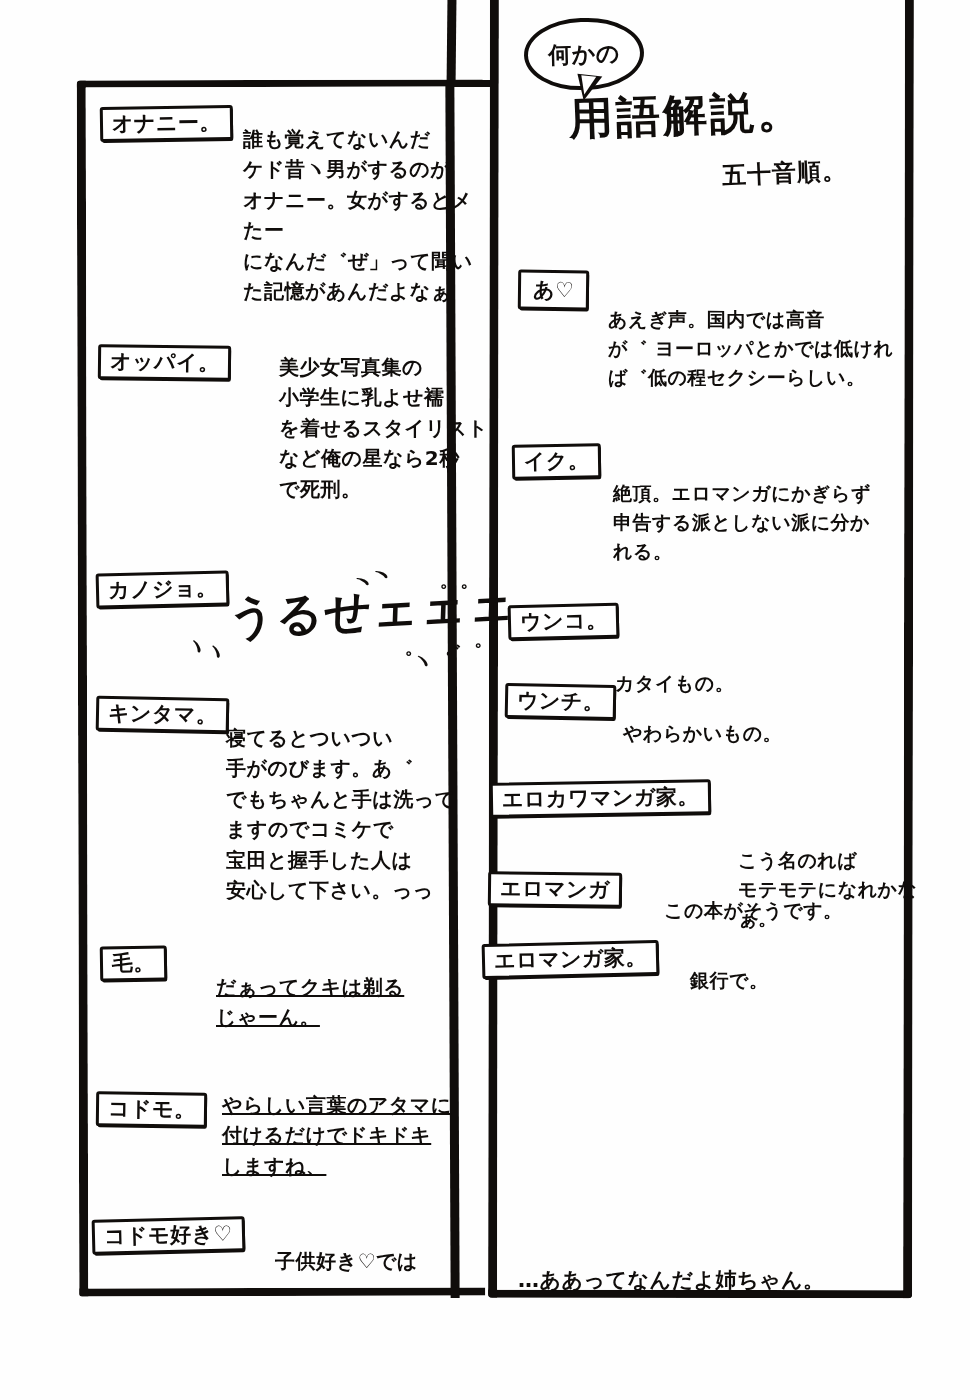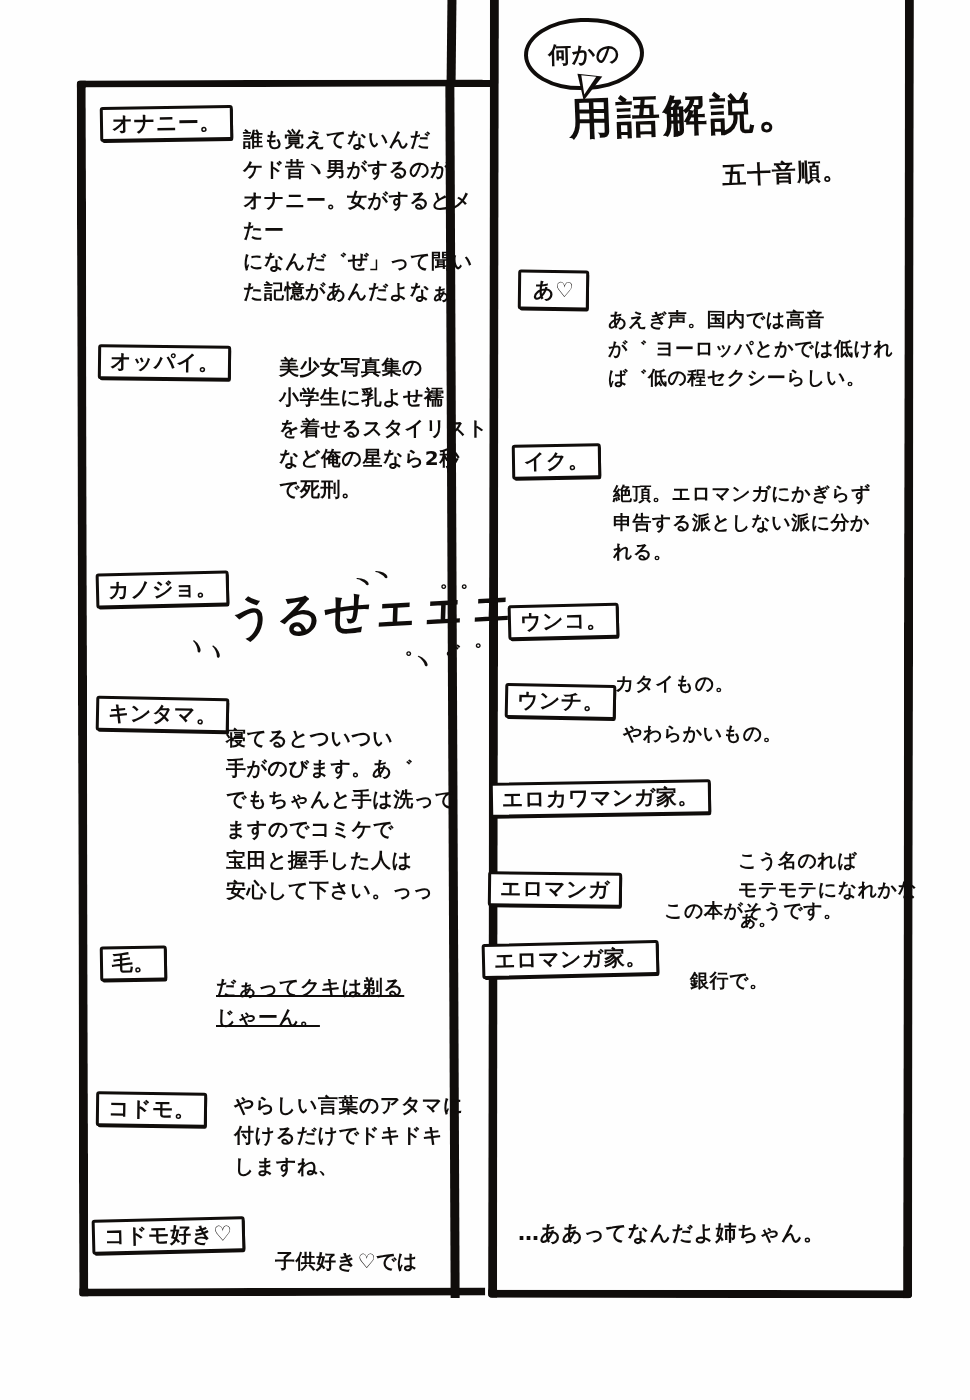--- a/index.html
+++ b/index.html
@@ -202,21 +202,21 @@
     left: 508px;
     top: 1000px;
     font-size: 20px;
     font-weight: 600;
     line-height: 1.95;
     white-space: pre-line;
   }
   .dialogue-last {
     position: absolute;
     left: 518px;
-    top: 1219px;
+    top: 1266px;
     font-size: 21px;
     font-weight: 600;
   }
 </style>
 </head>
 <body>
 
 <div class="page">
 
   <div class="panel panel-left"></div>
@@ -260,21 +260,21 @@
 でもちゃんと手は洗って
 ますのでコミケで
 宝田と握手した人は
 安心して下さい。っっ</div>
 
   <div class="term hw t-skew1" style="left:100px; top:946px;">毛。</div>
   <div class="body-text hw" style="left:216px; top:972px; width:270px;text-decoration:underline;">だぁってクキは剃る
 じゃーん。</div>
 
   <div class="term hw t-skew2" style="left:96px; top:1092px;">コドモ。</div>
-  <div class="body-text hw" style="left:234px; top:1090px; width:268px;">やらしい言葉のアタマに
+  <div class="body-text hw" style="left:222px; top:1090px; width:268px;text-decoration:underline;">やらしい言葉のアタマに
 付けるだけでドキドキ
 しますね、</div>
 
   <div class="term hw t-skew3" style="left:92px; top:1218px;">コドモ好き♡</div>
   <div class="body-text hw" style="left:275px; top:1246px; width:215px;">子供好き♡では</div>
 
   <div class="term hw t-skew2" style="left:518px; top:270px; padding:6px 12px;">あ♡</div>
   <div class="body-text hw small" style="left:608px; top:305px; width:300px;">あえぎ声。国内では高音
 が゛ ヨーロッパとかでは低けれ
 ば゛低の程セクシーらしい。</div>

